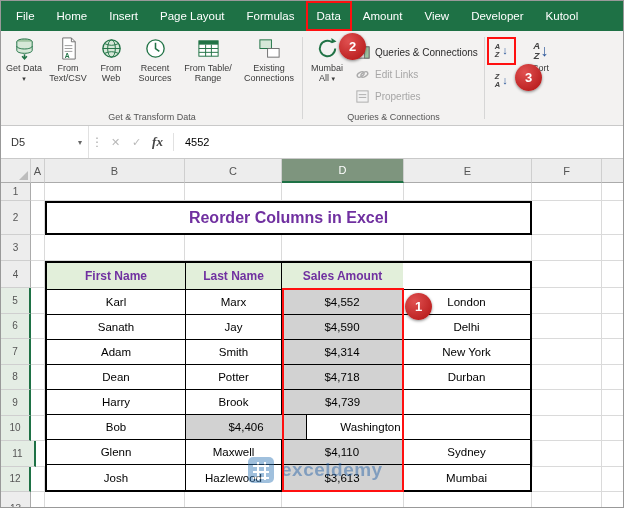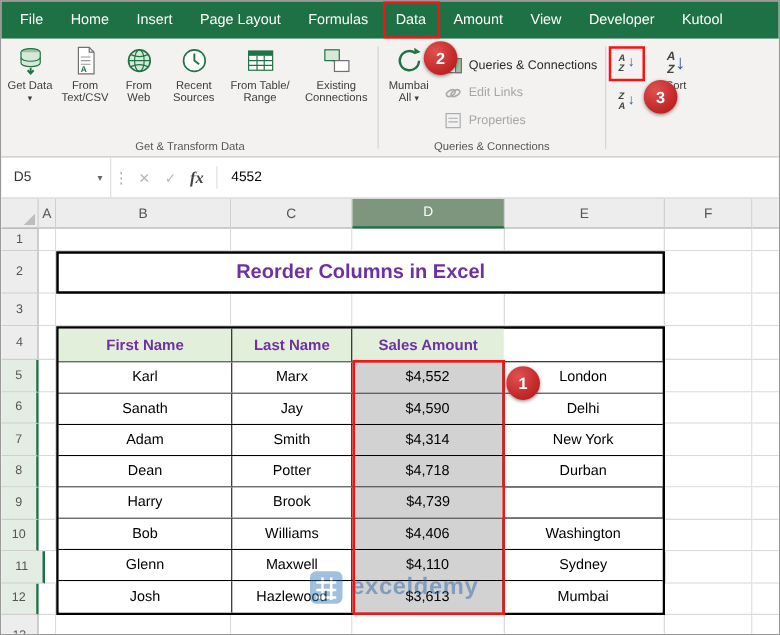--- a/index.html
+++ b/index.html
@@ -447,21 +447,20 @@
             <div class="td w2 td-sel">$4,718</div>
             <div class="td w3">Durban</div>
           </div>
           <div class="tr">
             <div class="td w0">Harry</div>
             <div class="td w1">Brook</div>
             <div class="td w2 td-sel">$4,739</div>
           </div>
           <div class="tr">
             <div class="td w0">Bob</div>
-            <div class="td w1">Williams</div>
             <div class="td w2 td-sel">$4,406</div>
             <div class="td w3">Washington</div>
           </div>
           <div class="tr">
             <div class="td w0">Glenn</div>
             <div class="td w1">Maxwell</div>
             <div class="td w2 td-sel">$4,110</div>
             <div class="td w3">Sydney</div>
           </div>
           <div class="tr">

